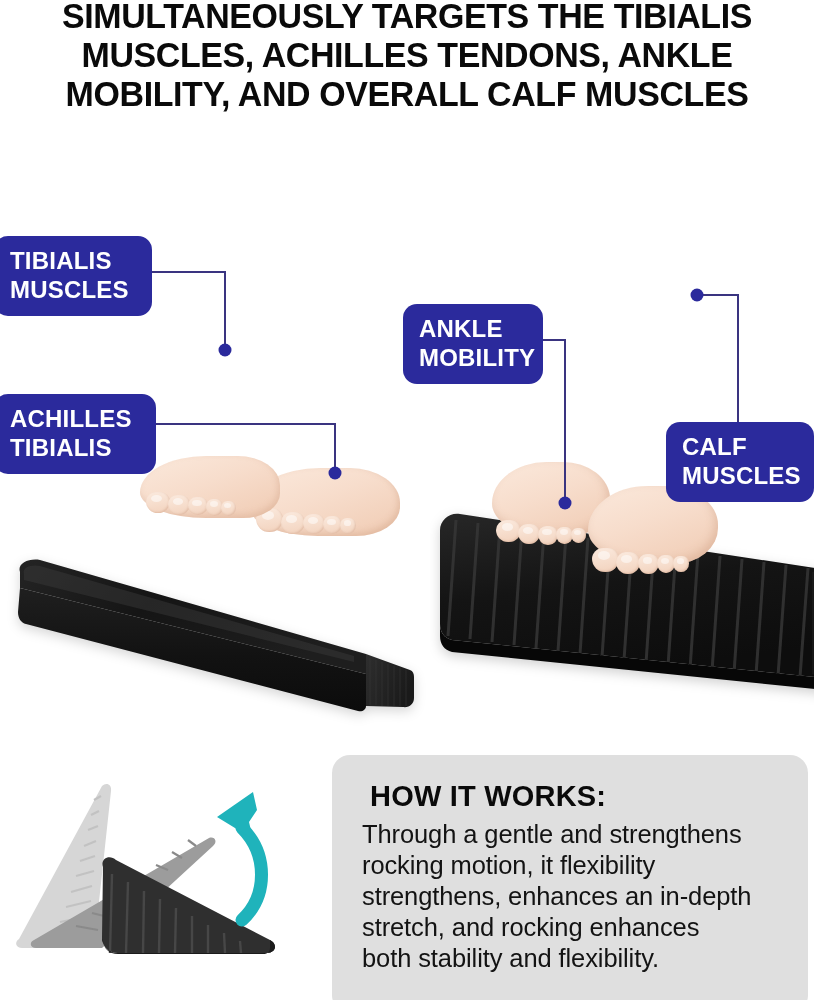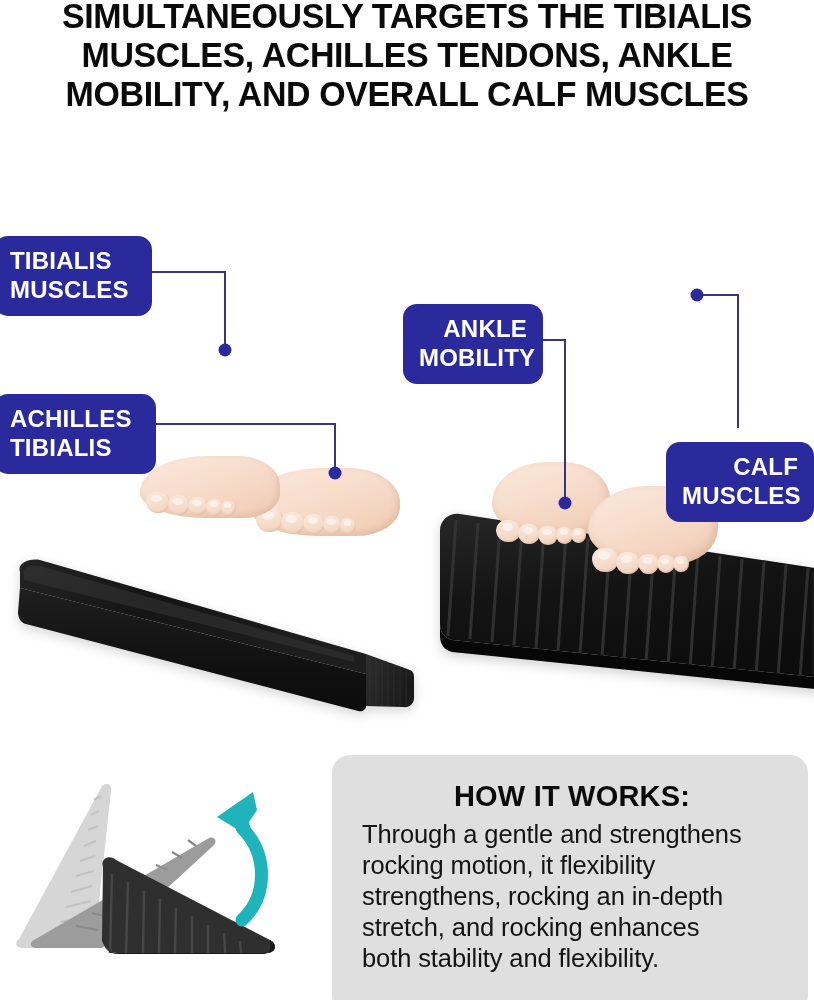--- a/index.html
+++ b/index.html
@@ -72,50 +72,49 @@
     border-radius:14px;
     font-weight:bold;
     font-size:24px;
     line-height:29px;
     letter-spacing:0.2px;
     padding:10px 16px 12px 16px;
     box-sizing:border-box;
     z-index:30;
     text-align:left;
   }
-  .callout.ctr{text-align:right;}
+  .callout.ctr{text-align:left;}
   .callout span{display:block;white-space:nowrap;}
 
   #co-tibialis {left:-6px;  top:236px; width:158px;}
   #co-achilles {left:-6px;  top:394px; width:162px;}
   #co-ankle    {left:403px; top:304px; width:140px;}
-  #co-calf     {left:666px; top:422px; width:148px;margin-top:20px;}
+  #co-calf     {left:666px; top:422px; width:148px;}
 
   
   #connectors{position:absolute;left:0;top:0;width:814px;height:1000px;z-index:25;pointer-events:none;}
 
   
   #rocker{
     position:absolute;left:6px;top:770px;width:310px;height:215px;
   }
   #how-box{
     position:absolute;left:332px;top:755px;width:476px;height:258px;
     background:#dfdfdf;
     border-radius:18px;
     box-sizing:border-box;
     padding:24px 26px 0 30px;
   }
   #how-title{
     font-weight:bold;
     font-size:29px;
     line-height:34px;
     color:#0a0a0a;
-    margin:0 0 6px 0;
+    margin:0 0 6px 8px;
     letter-spacing:0.2px;
-    text-align:center;
   }
   #how-body{
     font-size:25.5px;
     line-height:31px;
     color:#131313;
     letter-spacing:-0.1px;
   }
   #how-body span{display:block;white-space:nowrap;}
 </style>
 </head>
@@ -367,17 +366,17 @@
     <path d="M236,150 C262,126 262,84 236,58" fill="none" stroke="#1fb3bb" stroke-width="13" stroke-linecap="round"></path>
     <path d="M247,22 L211,47 L247,69 L243,52 L251,40 Z" fill="#1fb3bb"></path>
   </g>
 </svg>
 
 <div id="how-box">
   <div id="how-title">HOW IT WORKS:</div>
   <div id="how-body">
     <span>Through a gentle and strengthens</span>
     <span>rocking motion, it flexibility</span>
-    <span>strengthens, rocking an in-depth</span>
+    <span>strengthens, enhances an in-depth</span>
     <span>stretch, and rocking enhances</span>
     <span>both stability and flexibility.</span>
   </div>
 </div>
 
 </body></html>

